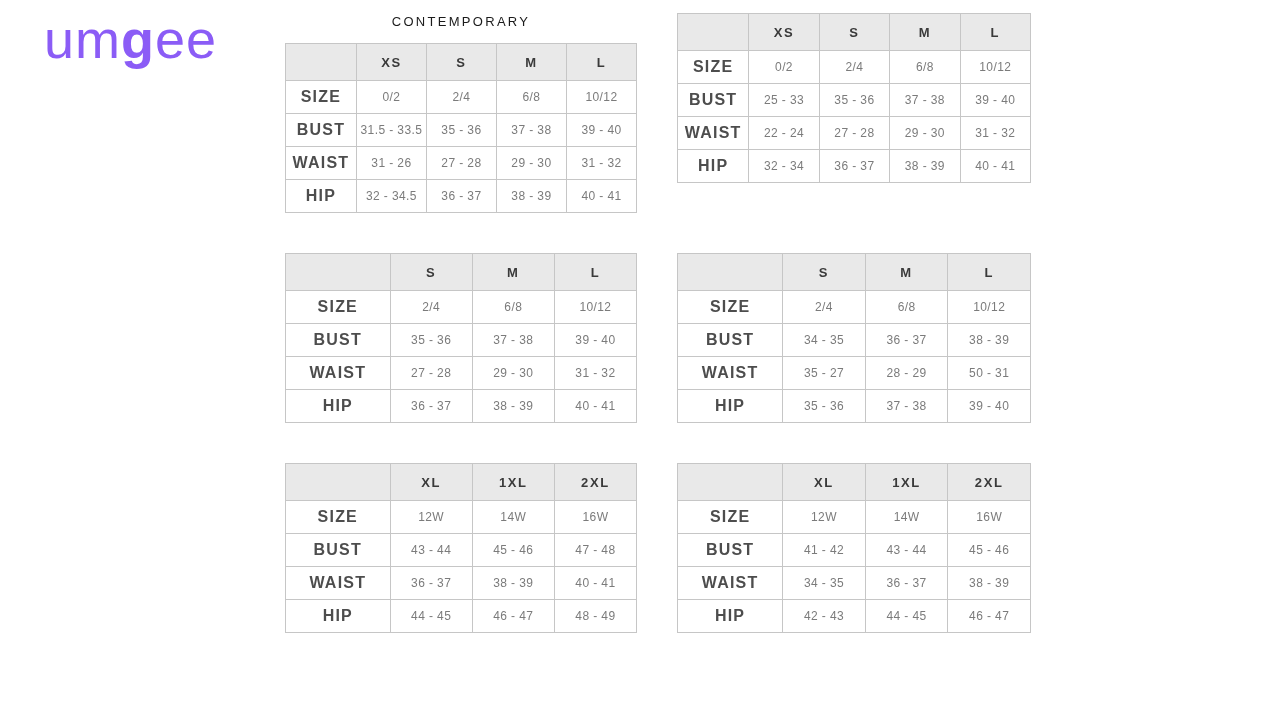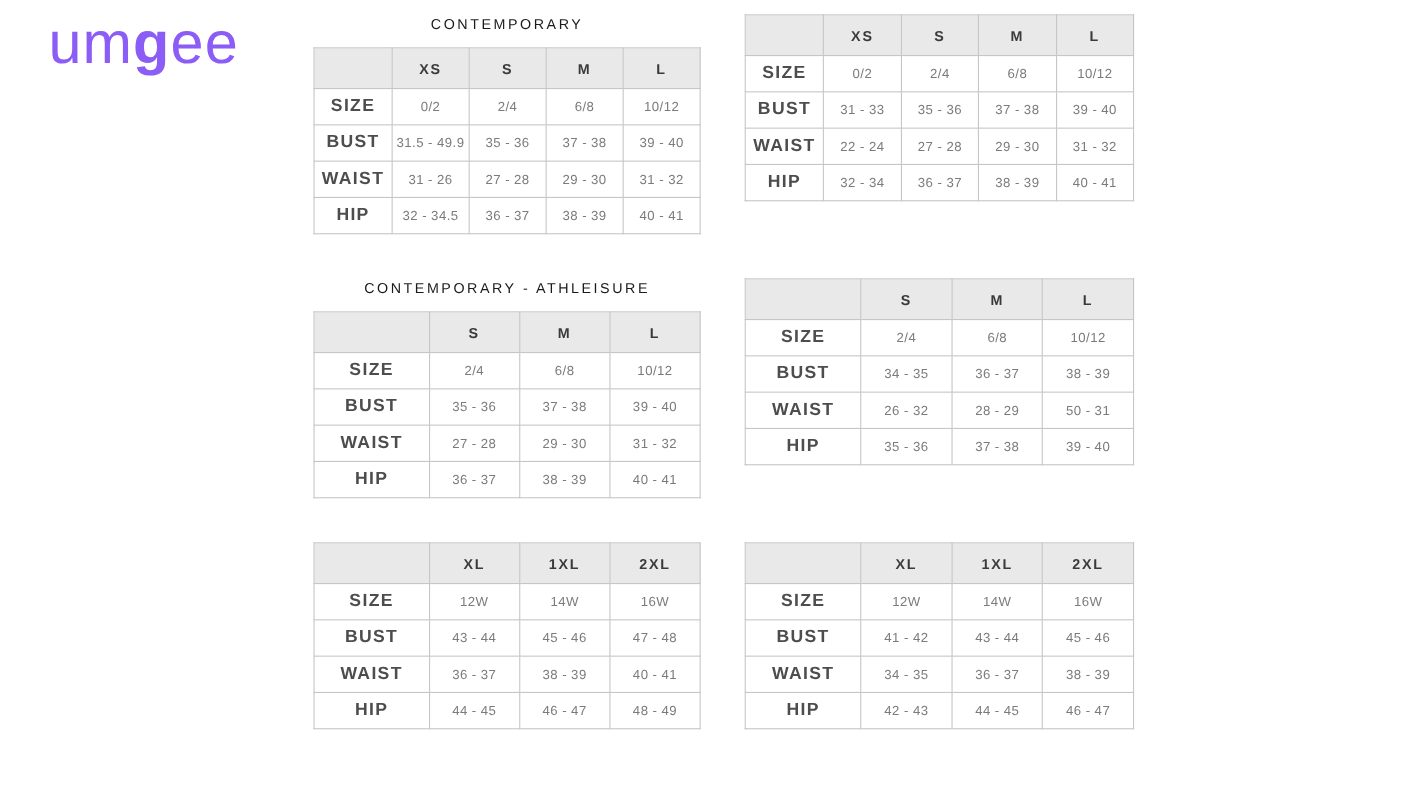--- a/index.html
+++ b/index.html
@@ -111,21 +111,21 @@
         <tbody>
           <tr>
             <td class="row-label">SIZE</td>
             <td class="size-value">0/2</td>
             <td class="size-value">2/4</td>
             <td class="size-value">6/8</td>
             <td class="size-value">10/12</td>
           </tr>
           <tr>
             <td class="row-label">BUST</td>
-            <td class="size-value">31.5 - 49.9</td>
+            <td class="size-value">31.5 - 33.5</td>
             <td class="size-value">35 - 36</td>
             <td class="size-value">37 - 38</td>
             <td class="size-value">39 - 40</td>
           </tr>
           <tr>
             <td class="row-label">WAIST</td>
             <td class="size-value">31 - 26</td>
             <td class="size-value">27 - 28</td>
             <td class="size-value">29 - 30</td>
             <td class="size-value">31 - 32</td>
@@ -154,21 +154,21 @@
         <tbody>
           <tr>
             <td class="row-label">SIZE</td>
             <td class="size-value">0/2</td>
             <td class="size-value">2/4</td>
             <td class="size-value">6/8</td>
             <td class="size-value">10/12</td>
           </tr>
           <tr>
             <td class="row-label">BUST</td>
-            <td class="size-value">31 - 33</td>
+            <td class="size-value">25 - 33</td>
             <td class="size-value">35 - 36</td>
             <td class="size-value">37 - 38</td>
             <td class="size-value">39 - 40</td>
           </tr>
           <tr>
             <td class="row-label">WAIST</td>
             <td class="size-value">22 - 24</td>
             <td class="size-value">27 - 28</td>
             <td class="size-value">29 - 30</td>
             <td class="size-value">31 - 32</td>
@@ -177,21 +177,20 @@
             <td class="row-label">HIP</td>
             <td class="size-value">32 - 34</td>
             <td class="size-value">36 - 37</td>
             <td class="size-value">38 - 39</td>
             <td class="size-value">40 - 41</td>
           </tr>
         </tbody>
       </table>
     </div>
     <div class="chart-section">
-      <div class="chart-title">CONTEMPORARY - ATHLEISURE</div>
       <table class="size-table cols-3">
         <thead>
           <tr>
             <th class="corner-cell"></th>
             <th>S</th>
             <th>M</th>
             <th>L</th>
           </tr>
         </thead>
         <tbody>
@@ -240,21 +239,21 @@
             <td class="size-value">10/12</td>
           </tr>
           <tr>
             <td class="row-label">BUST</td>
             <td class="size-value">34 - 35</td>
             <td class="size-value">36 - 37</td>
             <td class="size-value">38 - 39</td>
           </tr>
           <tr>
             <td class="row-label">WAIST</td>
-            <td class="size-value">26 - 32</td>
+            <td class="size-value">35 - 27</td>
             <td class="size-value">28 - 29</td>
             <td class="size-value">50 - 31</td>
           </tr>
           <tr>
             <td class="row-label">HIP</td>
             <td class="size-value">35 - 36</td>
             <td class="size-value">37 - 38</td>
             <td class="size-value">39 - 40</td>
           </tr>
         </tbody>

